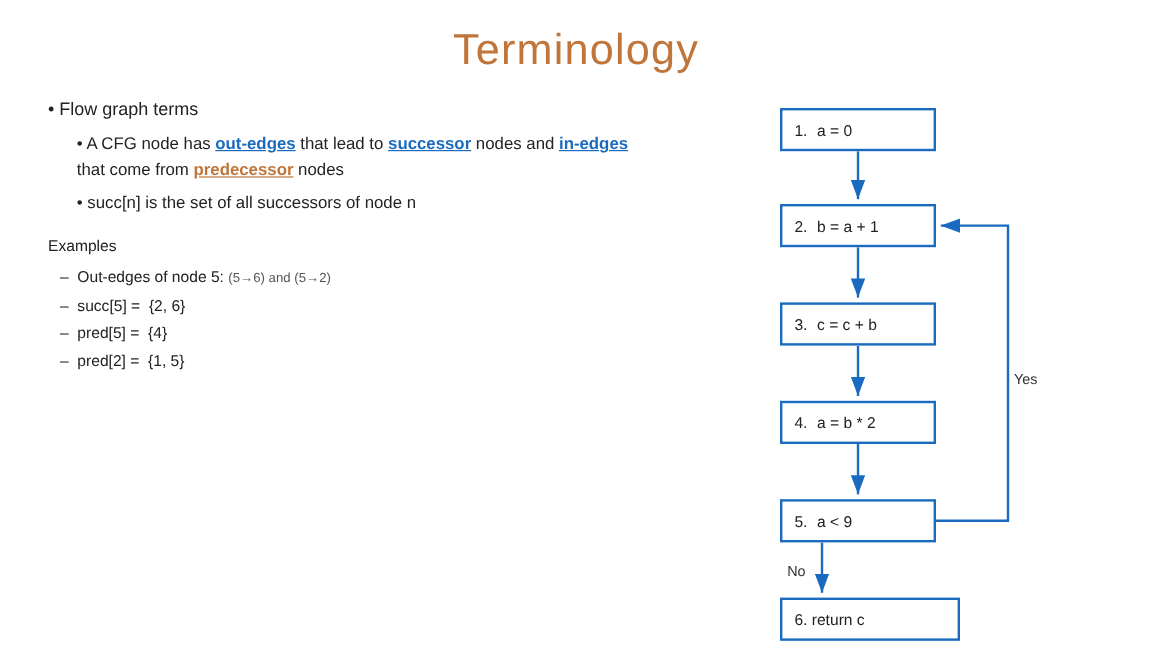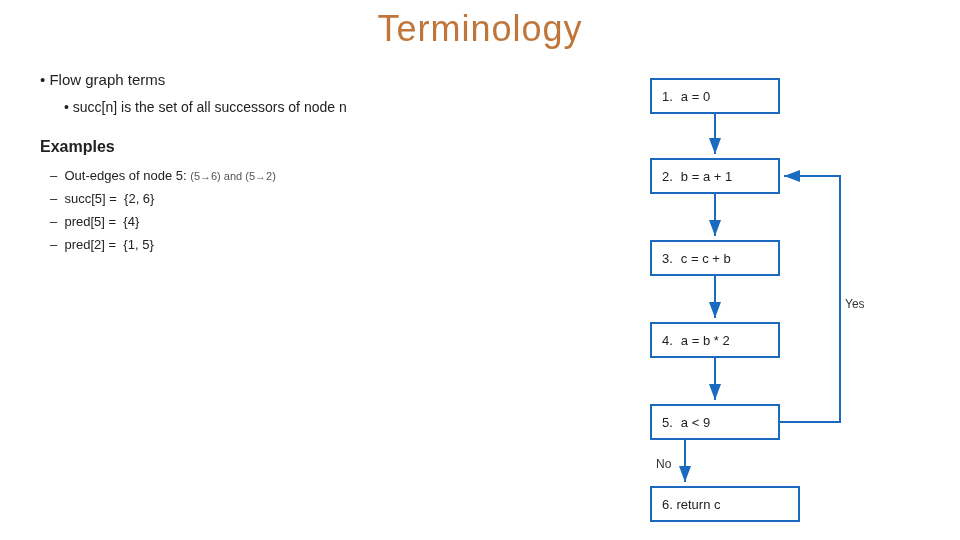--- a/index.html
+++ b/index.html
@@ -8,21 +8,21 @@
       height: 540px;
       background: #fff;
       font-family: 'Segoe UI', Arial, sans-serif;
       overflow: hidden;
     }
 
     .page {
       width: 960px;
       height: 540px;
       position: relative;
-      padding: 8px 40px;
+      padding: 20px 40px;
     }
 
     .title {
       text-align: center;
       font-size: 36px;
       font-weight: 300;
       color: #c0763a;
       margin-bottom: 18px;
       letter-spacing: 1px;
     }
@@ -54,23 +54,23 @@
     .successor { color: #1a6bbf; text-decoration: underline; font-weight: 600; }
     .in-edges { color: #1a6bbf; text-decoration: underline; font-weight: 600; }
     .predecessor { color: #c0763a; text-decoration: underline; font-weight: 600; }
 
     .examples-section {
       margin-top: 16px;
       font-size: 13px;
     }
 
     .examples-title {
-      font-weight: bold;
+      font-weight: normal;
       margin-bottom: 6px;
-      font-size: 16px;
+      font-size: 13px;
     }
 
     .example-item {
       margin-left: 10px;
       margin-bottom: 3px;
     }
 
     .small-text {
       font-size: 11px;
       color: #555;
@@ -120,20 +120,25 @@
 <body>
 
 <div class="page">
   <h1 class="title">Terminology</h1>
 
   <div class="content">
 
     <div class="left-panel">
       <div class="bullet-main">
         • <span>Flow graph terms</span>
+      </div>
+      <div class="bullet-sub">
+        • A CFG node has <span class="out-edges">out-edges</span> that lead
+        to <span class="successor">successor</span> nodes and <span class="in-edges">in-edges</span> that
+        come from <span class="predecessor">predecessor</span> nodes
       </div>
       <div class="bullet-sub">
         • succ[n] is the set of all successors of node n
       </div>
 
       <div class="examples-section">
         <div class="examples-title">Examples</div>
         <div class="example-item">
           –&nbsp; Out-edges of node 5: <span class="small-text">(5→6) and (5→2)</span>
         </div>

